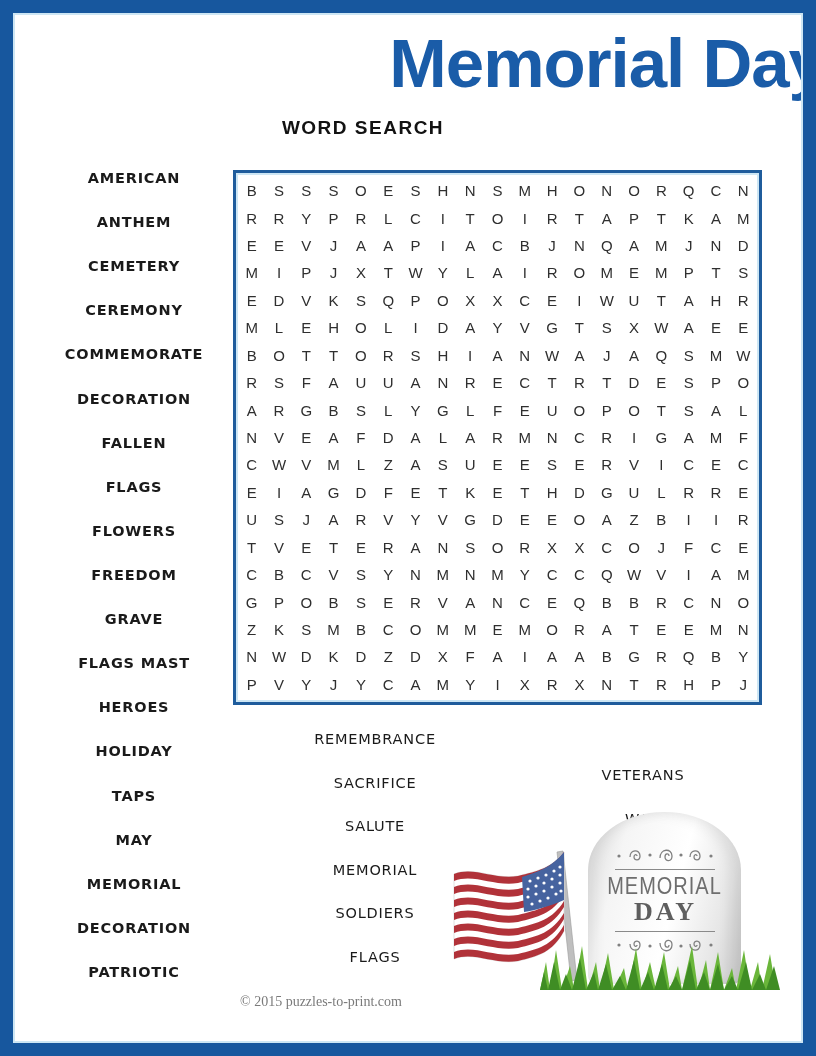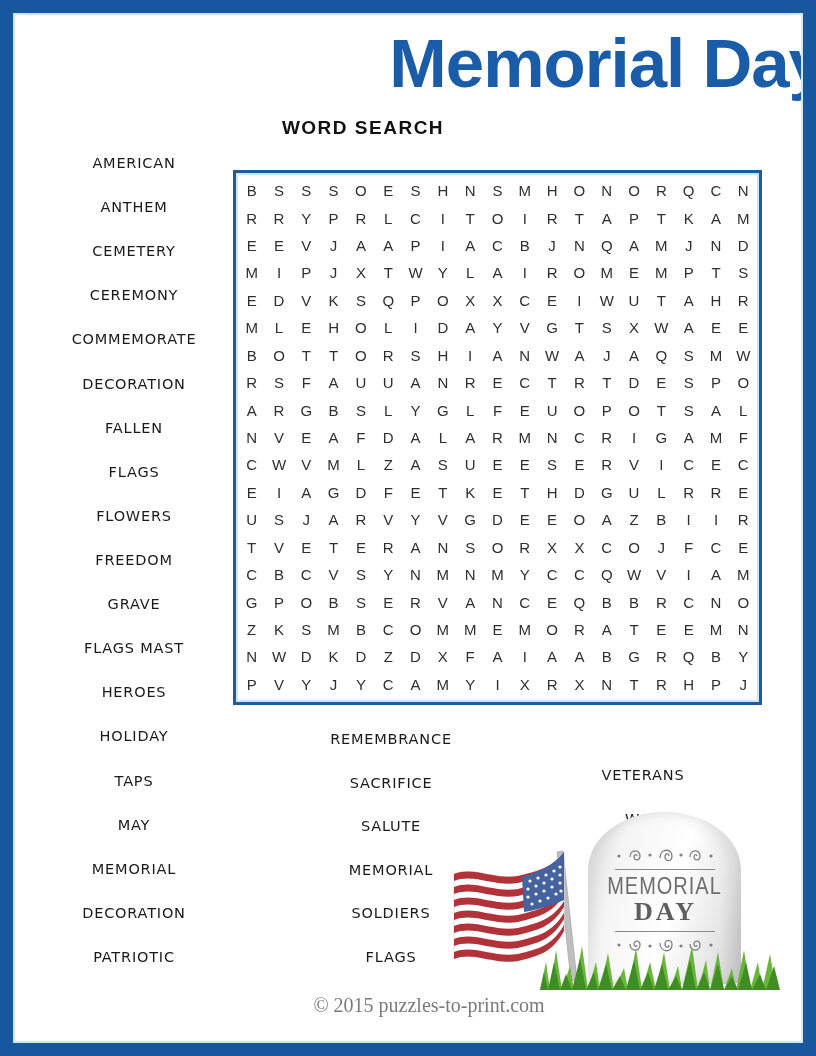--- a/index.html
+++ b/index.html
@@ -14,33 +14,33 @@
   .page-frame{position:absolute;inset:0;border:13px solid var(--frame-blue);
        box-shadow:inset 0 0 0 2px var(--accent-light-blue);pointer-events:none;z-index:50;}
   .title{position:absolute;top:24px;left:12px;width:814px;text-align:right;
        font-size:69px;font-weight:bold;letter-spacing:-1px;color:var(--title-blue);}
   .subtitle{position:absolute;top:117px;left:0;width:726px;text-align:center;
        font-size:19px;font-weight:bold;letter-spacing:1.5px;color:#121212;}
   .word-col{display:flex;flex-direction:column;justify-content:space-between;
        align-items:center;position:absolute;font-family:"DejaVu Sans",sans-serif;
        font-size:14.5px;letter-spacing:0.8px;color:var(--word-color);}
   .word-col .word{line-height:22px;white-space:nowrap;}
-  .list-left{left:36px;top:152px;width:196px;height:816px;}
-  .list-bottom-left{left:296px;top:728px;width:190px;height:240px;text-align:center;}
+  .list-left{left:36px;top:167px;width:196px;height:816px;font-weight:bold;}
+  .list-bottom-left{left:280px;top:728px;width:190px;height:240px;text-align:center;}
   .list-bottom-right{left:563px;top:764px;width:160px;height:66px;}
   .grid-box{position:absolute;left:233px;top:170px;width:529px;height:535px;
        border:3px solid var(--grid-border-blue);
        box-shadow:inset 0 0 0 2px var(--accent-light-blue);
        box-sizing:border-box;display:flex;flex-direction:column;
        padding:4px 2px;background:#fff;}
   .grid-row{flex:1;display:flex;}
   .grid-cell{flex:1;display:flex;align-items:center;justify-content:center;
        font-size:15px;color:var(--letter-color);font-family:"Liberation Sans",sans-serif;}
-  .copyright{position:absolute;left:254px;top:994px;width:350px;text-align:center;
-       font-family:"Liberation Serif",serif;font-size:20px;color:var(--copyright-gray);}
+  .copyright{position:absolute;left:240px;top:994px;width:350px;
+       font-family:"Liberation Serif",serif;font-size:14px;color:var(--copyright-gray);}
   .flag-svg{position:absolute;left:448px;top:840px;width:150px;height:150px;}
   .tombstone{position:absolute;left:588px;top:812px;width:153px;height:172px;
        background:linear-gradient(105deg,#d7d7d7 0%,#f5f5f5 22%,#ffffff 55%,#e6e6e6 82%,#cbcbcb 100%);
        border-radius:76px 76px 8px 8px / 58px 58px 8px 8px;
        box-shadow:inset -10px 0 14px rgba(0,0,0,.08), inset 8px 0 12px rgba(0,0,0,.05);
        display:flex;flex-direction:column;align-items:center;padding-top:30px;
        box-sizing:border-box;z-index:2;}
   .stone-rule{width:100px;border-top:1.5px solid #8a8a8a;margin:3px 0;}
   .stone-line1{font-size:20px;color:var(--stone-text);letter-spacing:1px;
        transform:scaleY(1.22);margin-top:2px;}

